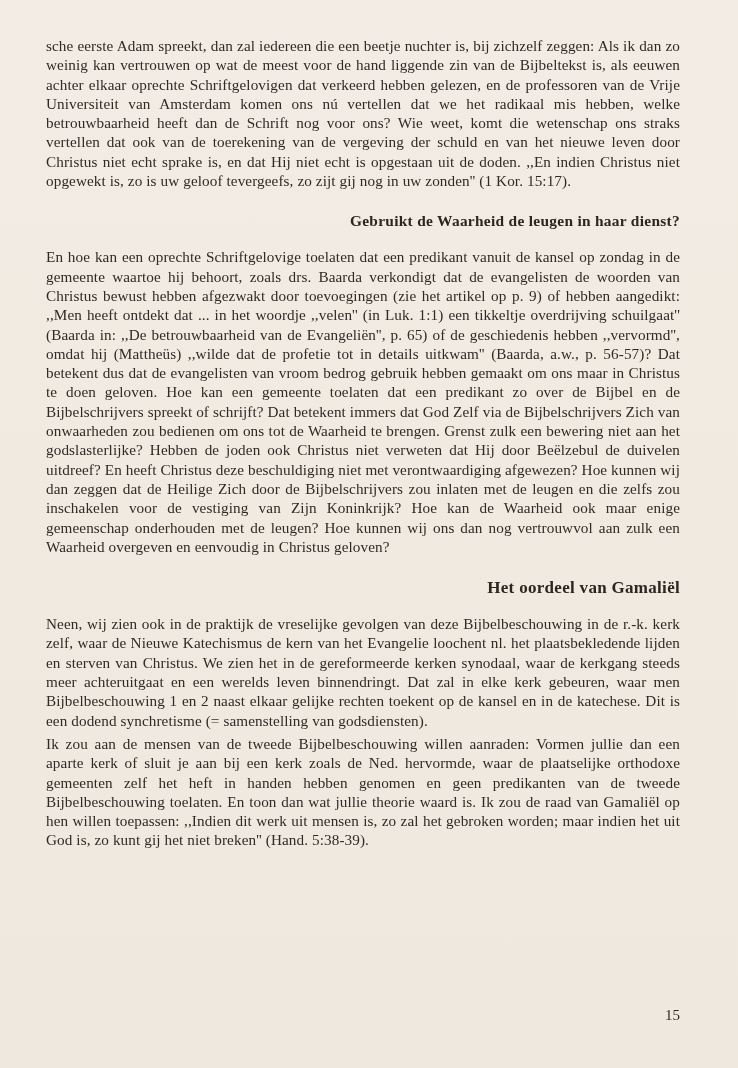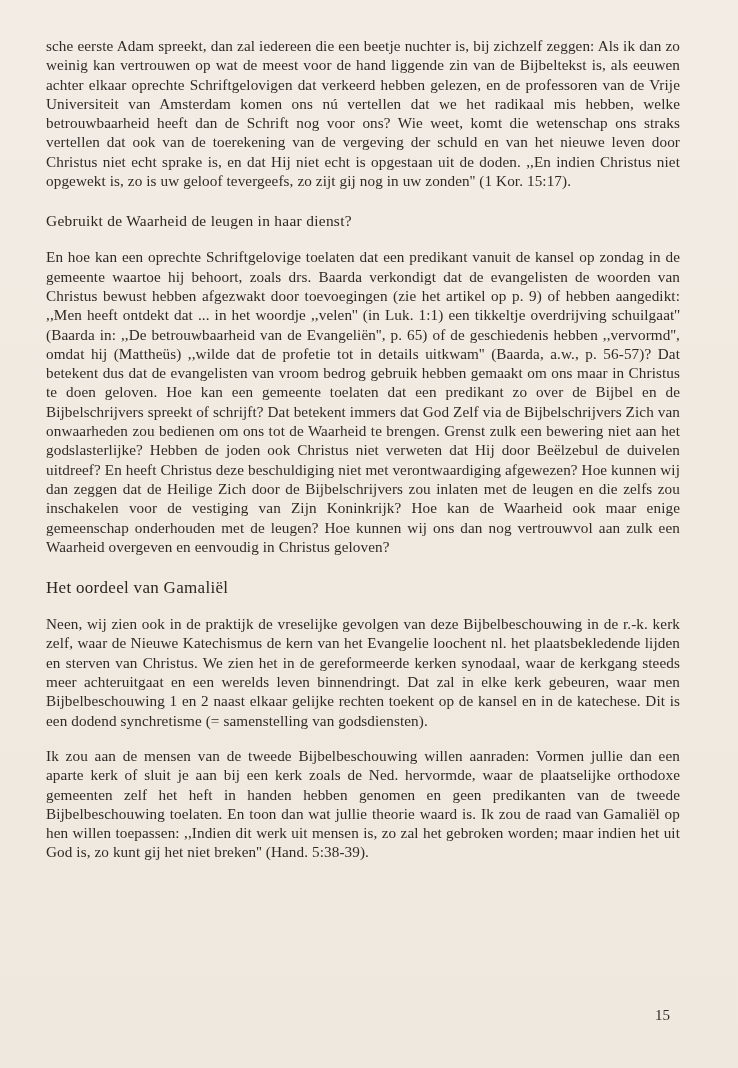--- a/index.html
+++ b/index.html
@@ -29,37 +29,37 @@
   p {
     margin: 0;
     text-align: justify;
     text-justify: inter-word;
     font-size: 15.2px;
     line-height: 19.3px;
     letter-spacing: 0.1px;
     color: #2f2a26;
   }
   p.body-para + p.body-para {
-    margin-top: 16px;
+    margin-top: 4px;
   }
   h2.section-head {
     font-size: 15.4px;
-    font-weight: normal;
-    text-align: left;
+    font-weight: bold;
+    text-align: right;
     margin: 22px 0 17px 0;
     letter-spacing: 0.3px;
     color: #2b2620;
   }
   h2.section-head.second {
     margin: 22px 0 16px 0;
     font-size: 17px;
   }
   .pageno {
     position: absolute;
-    right: 68px;
+    right: 58px;
     bottom: 44px;
     font-size: 15px;
     color: #2f2a26;
   }
 </style>
 </head>
 <body>
 
 <div class="page">
   <div class="col">

